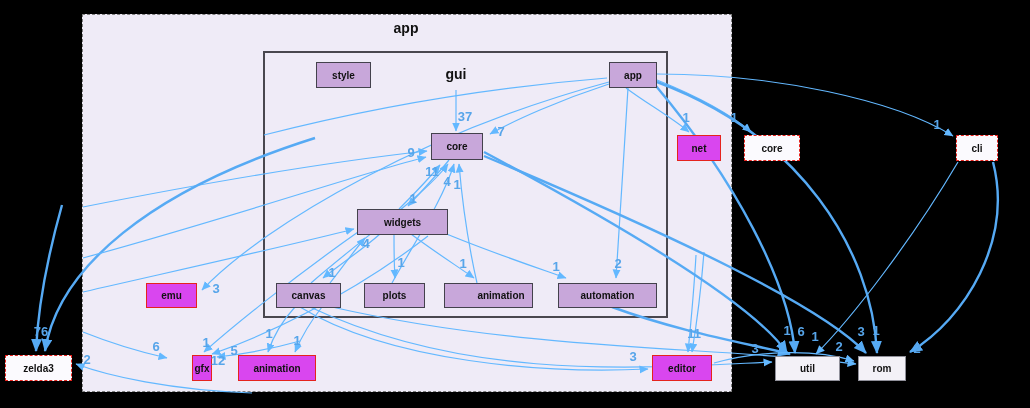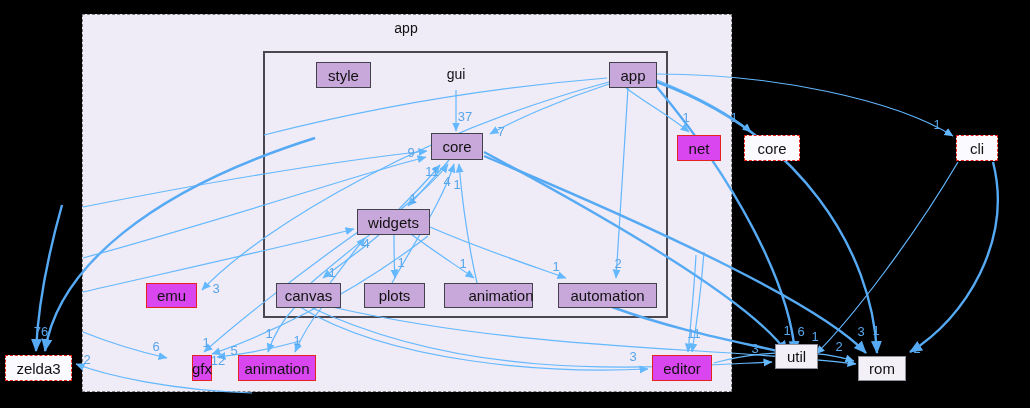--- a/index.html
+++ b/index.html
@@ -1,24 +1,24 @@
 <!DOCTYPE html>
 <html><head>
 <meta charset="utf-8">
 <style>
   html,body{margin:0;padding:0;background:#000;}
   #stage{position:relative;width:1030px;height:408px;background:#000;overflow:hidden;
-         font-family:"Liberation Sans",sans-serif;}
+         font-family:"Liberation Sans",sans-serif;font-weight:bold;}
   .cluster{position:absolute;box-sizing:border-box;}
   .cluster-outer{background:#efebf7;border:1.6px dashed #7f7f7f;z-index:0;}
   .cluster-inner{background:transparent;border:2px solid #49474f;z-index:1;}
   .cluster-label{position:absolute;transform:translate(-50%,0);font-size:14px;color:#111;z-index:2;}
   #edge-layer{position:absolute;left:0;top:0;z-index:2;}
   .node{position:absolute;display:flex;align-items:center;justify-content:center;
-        box-sizing:border-box;font-size:15px;color:#111;z-index:3;white-space:nowrap;cursor:pointer;}
+        box-sizing:border-box;font-size:10px;color:#111;z-index:3;white-space:nowrap;cursor:pointer;}
   .dir{background:#c8a7da;border:1.5px solid #43414c;}
   .dirRed{background:#d946ef;border:1.5px solid #e5231d;}
   .extDashed{background:#fbfafe;border:1.5px dashed #e5231d;}
   .ext{background:#f3f1f7;border:1.3px solid #90909a;}
   .edge-label{position:absolute;transform:translate(-50%,-50%);font-size:13px;color:#57a5ea;z-index:4;}
 </style>
 </head>
 <body>
 
 <div id="stage">
@@ -85,31 +85,31 @@
       </g>
   </svg>
 
   <div id="nodes">
       <div class="node dir" style="left: 316px; top: 62px; width: 55px; height: 26px;">style</div>
       <div class="node dir" style="left: 609px; top: 62px; width: 48px; height: 26px;">app</div>
       <div class="node dir" style="left: 431px; top: 133px; width: 52px; height: 27px;">core</div>
       <div class="node dirRed" style="left: 677px; top: 135px; width: 44px; height: 26px;">net</div>
       <div class="node extDashed" style="left: 744px; top: 135px; width: 56px; height: 26px;">core</div>
       <div class="node extDashed" style="left: 956px; top: 135px; width: 42px; height: 26px;">cli</div>
-      <div class="node dir" style="left: 357px; top: 209px; width: 73px; height: 26px;">widgets</div>
+      <div class="node dir" style="left: 357px; top: 209px; width: 91px; height: 26px;">widgets</div>
       <div class="node dirRed" style="left: 146px; top: 283px; width: 51px; height: 25px;">emu</div>
       <div class="node dir" style="left: 276px; top: 283px; width: 65px; height: 25px;">canvas</div>
       <div class="node dir" style="left: 364px; top: 283px; width: 61px; height: 25px;">plots</div>
       <div class="node dir" style="left: 444px; top: 283px; width: 89px; height: 25px; padding-left: 25px;">animation</div>
       <div class="node dir" style="left: 558px; top: 283px; width: 99px; height: 25px;">automation</div>
       <div class="node extDashed" style="left: 5px; top: 355px; width: 67px; height: 26px;">zelda3</div>
       <div class="node dirRed" style="left: 171px; top: 355px; width: 20px; height: 26px; margin-left: 21px;">gfx</div>
       <div class="node dirRed" style="left: 238px; top: 355px; width: 78px; height: 26px;">animation</div>
       <div class="node dirRed" style="left: 652px; top: 355px; width: 60px; height: 26px;">editor</div>
-      <div class="node ext" style="left: 775px; top: 344px; width: 43px; height: 25px;">util</div>
+      <div class="node ext" style="left: 775px; top: 356px; width: 65px; height: 25px;">util</div>
       <div class="node ext" style="left: 858px; top: 356px; width: 48px; height: 25px;">rom</div>
     </div>
   <div id="edge-labels">
       <span class="edge-label" style="left: 465px; top: 116px;">37</span>
       <span class="edge-label" style="left: 501px; top: 131px;">7</span>
       <span class="edge-label" style="left: 411px; top: 152px;">9</span>
       <span class="edge-label" style="left: 432px; top: 171px;">11</span>
       <span class="edge-label" style="left: 447px; top: 181px;">4</span>
       <span class="edge-label" style="left: 457px; top: 184px;">1</span>
       <span class="edge-label" style="left: 413px; top: 198px;">1</span>

